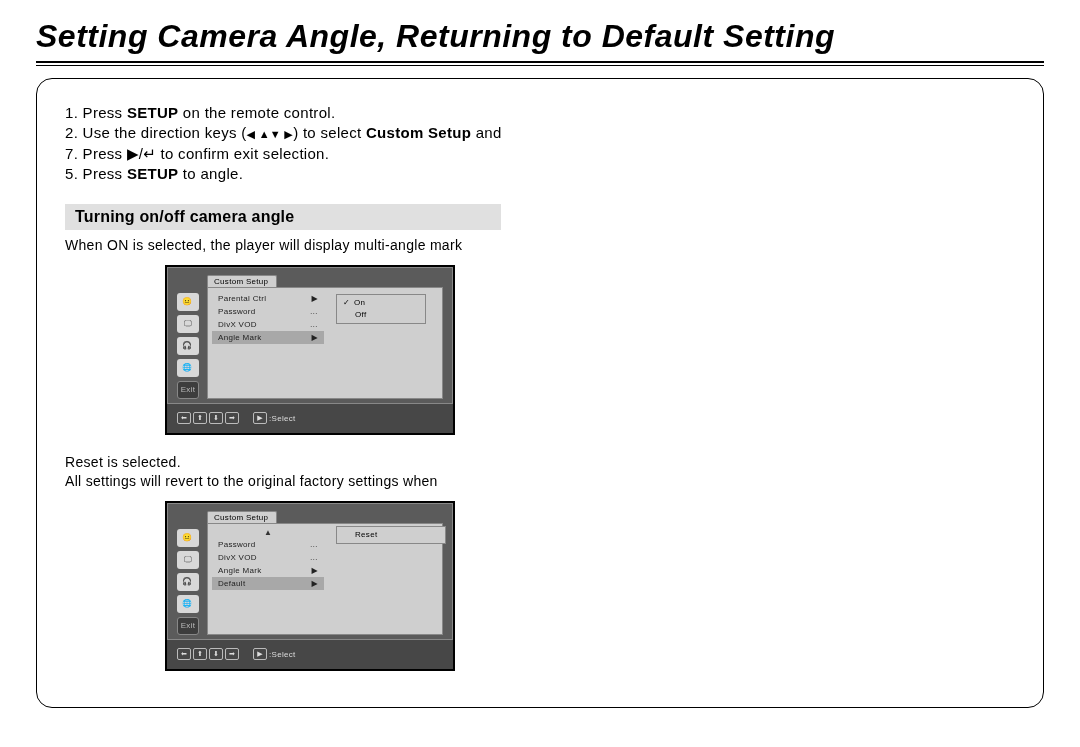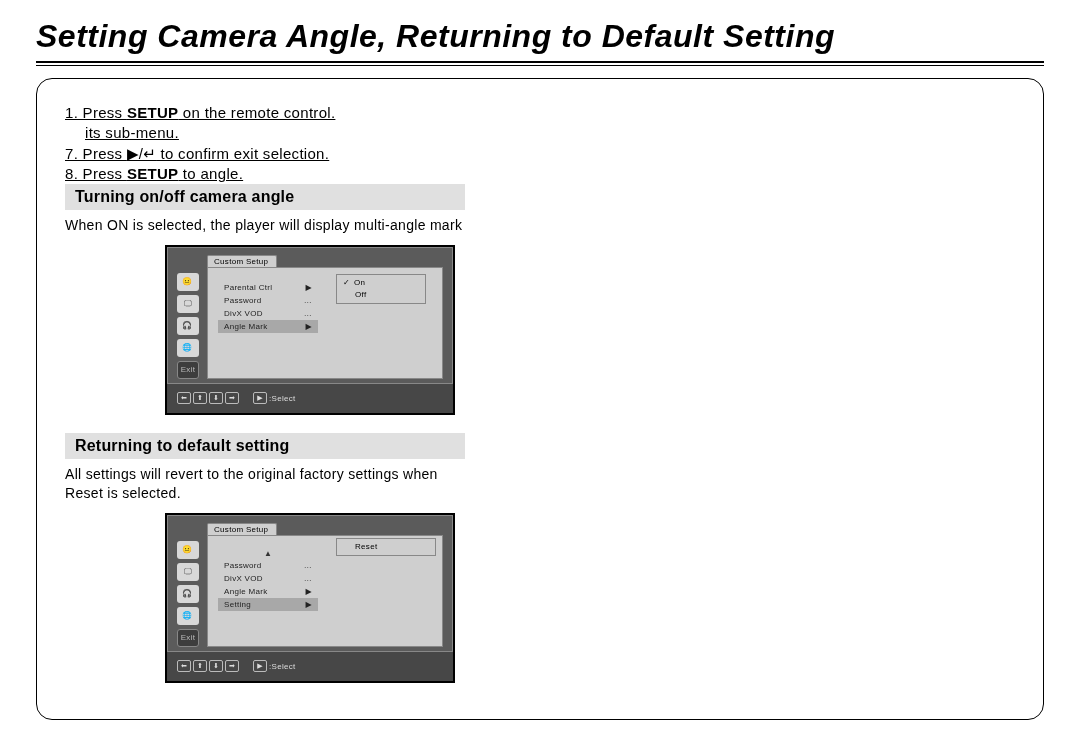--- a/index.html
+++ b/index.html
@@ -33,30 +33,30 @@
   .content-frame {
     border: 1.5px solid #000;
     border-radius: 16px;
     padding: 24px 28px 18px 28px;
     min-height: 612px;
     position: relative;
   }
   .intro-list {
     font-size: 15px;
     line-height: 1.35;
-    text-decoration: underline;
+    margin-bottom: 20px;
   }
   .intro-list .row { display: flex; }
   .intro-list .indent { padding-left: 20px; }
   .section-head {
     background: #e0e0e0;
     font-weight: bold;
     font-size: 16px;
     padding: 4px 10px;
-    width: 400px;
+    width: 436px;
     letter-spacing: 0.2px;
     margin-bottom: 6px;
   }
   .section-body {
     font-size: 14px;
     line-height: 1.35;
     margin-bottom: 10px;
   }
   .screenshot-wrap {
     margin: 6px 0 18px 100px;
@@ -105,24 +105,23 @@
   }
   .ss-panel {
     background: #cfcfcf;
     border: 1px solid #888;
     flex: 1;
     display: flex;
     position: relative;
   }
   .ss-menu {
     width: 120px;
-    padding: 4px 10px;
+    padding: 4px 4px;
     font-size: 8px;
     color: #222;
-    margin-top: 9px;
   }
   .ss-menu-row {
     display:flex;
     justify-content:space-between;
     align-items:center;
     padding: 1px 6px;
     height: 13px;
   }
   .ss-menu-row.sel { background: #a8a8a8; }
   .ss-menu-row .arr { font-size:8px; }
@@ -135,21 +134,21 @@
   .ss-submenu {
     position:absolute;
     left: 128px;
     top: 6px;
     width: 90px;
     background:#cfcfcf;
     border:1px solid #888;
     font-size:8px;
     padding:2px 0;
   }
-  .ss-submenu.single { top: 2px; width:100px; }
+  .ss-submenu.single { top: 2px; width:110px; }
   .ss-sub-row {
     display:flex;
     align-items:center;
     gap:4px;
     padding: 1px 6px;
     height:12px;
   }
   .ss-footer {
     height: 32px;
     background: #474747;
@@ -182,29 +181,33 @@
   <div class="hr-double"></div>
 
   <div class="content-frame">
 
     <div class="intro-list">
       <div class="row">
         <span>
           <span>1. Press </span><span class="b">SETUP</span><span> on the remote control.</span>
         </span>
       </div>
-      <div class="row indent">its sub-menu.</div>
+      <div class="row">
+        <span>
+          <span>2. Use the direction keys (</span><span class="arrows-inline">◀ ▲▼ ▶</span><span>) to select </span><span class="b">Custom Setup</span><span> and</span>
+        </span>
+      </div>
       <div class="row">
         <span>
           <span>7. Press </span><span>▶/↵</span><span> to confirm exit selection.</span>
         </span>
       </div>
       <div class="row">
         <span>
-          <span>8. Press </span><span class="b">SETUP</span><span> to angle.</span>
+          <span>5. Press </span><span class="b">SETUP</span><span> to angle.</span>
         </span>
       </div>
     </div>
 
     <div class="section-head">Turning on/off camera angle</div>
     <div class="section-body">
       <div>When ON is selected, the player will display multi-angle mark</div>
     </div>
 
     <div class="screenshot-wrap">
@@ -256,24 +259,23 @@
           <div class="key">⬆</div>
           <div class="key">⬇</div>
           <div class="key">➡</div>
           <div style="width:10px"></div>
           <div class="key">▶</div>
           <span>:Select</span>
         </div>
       </div>
     </div>
 
-    <div class="section-head">Returning to default setting</div>
     <div class="section-body">
+      <div>Reset is selected.</div>
       <div>All settings will revert to the original factory settings when</div>
-      <div>Reset is selected.</div>
     </div>
 
     <div class="screenshot-wrap">
       <div class="screenshot">
         <div class="ss-body">
           <div class="ss-sidebar">
             <div class="ss-icon">😐</div>
             <div class="ss-icon">🖵</div>
             <div class="ss-icon">🎧</div>
             <div class="ss-icon">🌐</div>
@@ -290,21 +292,21 @@
                   </div>
                 <div class="ss-menu-row">
                     <span>DivX VOD</span>
                     <span class="arr">…</span>
                   </div>
                 <div class="ss-menu-row">
                     <span>Angle Mark</span>
                     <span class="arr">▶</span>
                   </div>
                 <div class="ss-menu-row sel">
-                    <span>Setting</span>
+                    <span>Default</span>
                     <span class="arr">▶</span>
                   </div>
               </div>
               <div class="ss-submenu single">
                 <div class="ss-sub-row">
                     <span style="width:8px"></span>
                     <span>Reset</span>
                   </div>
               </div>
             </div>

